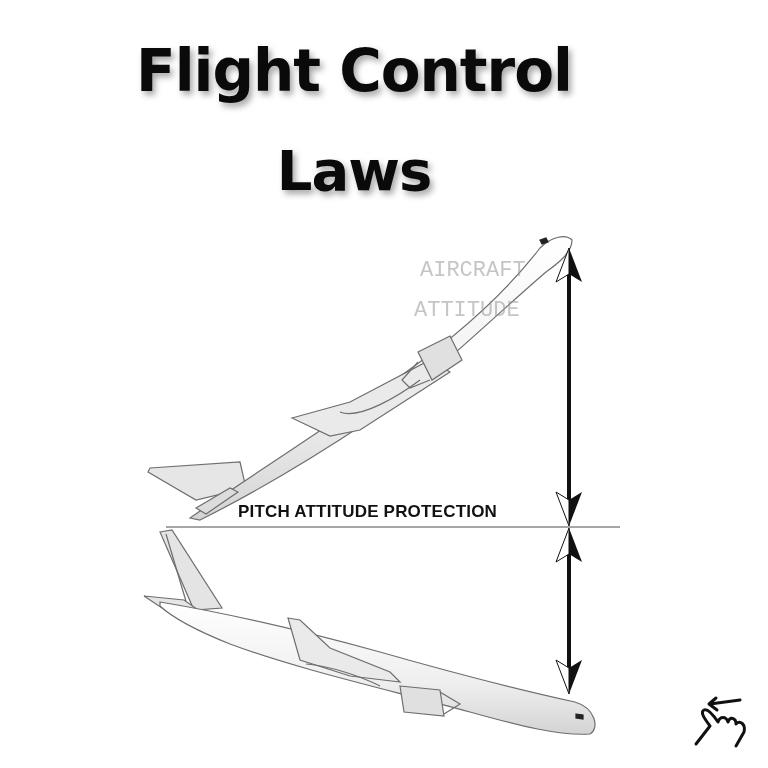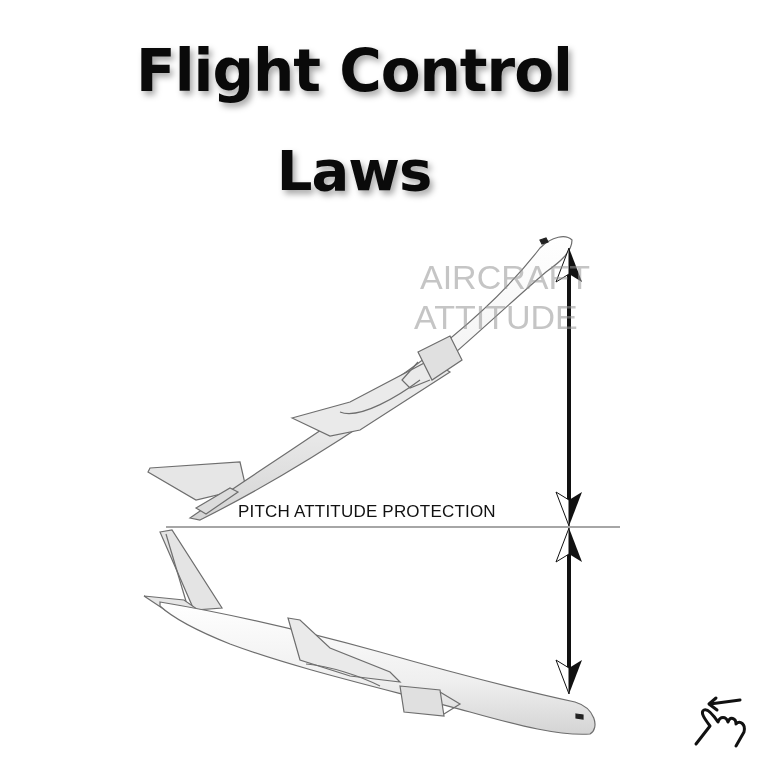--- a/index.html
+++ b/index.html
@@ -8,26 +8,26 @@
     position:absolute; left:0; width:708px; text-align:center;
     font-family:"DejaVu Sans", sans-serif; font-weight:bold; color:#0a0a0a;
     letter-spacing:-1px;
     text-shadow: 3px 4px 6px rgba(0,0,0,0.35);
   }
   .title.l1 { top:36px; font-size:58px; line-height:70px; }
   .title.l2 { top:136px; font-size:56px; line-height:70px; }
   .diagram { position:absolute; left:0; top:0; width:768px; height:768px; }
   .label {
     position:absolute; left:238px; top:502px;
-    font-family:"Liberation Sans", sans-serif; font-weight:normal; font-size:17px; color:#111;
+    font-family:"Liberation Sans", sans-serif; font-weight:bold; font-size:17px; color:#111;
     letter-spacing:0.2px;
   }
   .watermark {
-    position:absolute; left:414px; font-family:Liberation Sans, sans-serif;
-    font-size:34px; color:rgba(150,150,150,0.55); letter-spacing:0px;
+    position:absolute; left:414px; font-family:Liberation Mono, monospace;
+    font-size:22px; color:rgba(150,150,150,0.55); letter-spacing:0px;
   }
   .wm1 { top:258px; left:420px; }
   .wm2 { top:298px; left:414px; }
 </style>
 </head>
 <body>
 
 <div class="title l1">Flight Control</div>
 <div class="title l2">Laws</div>
 

